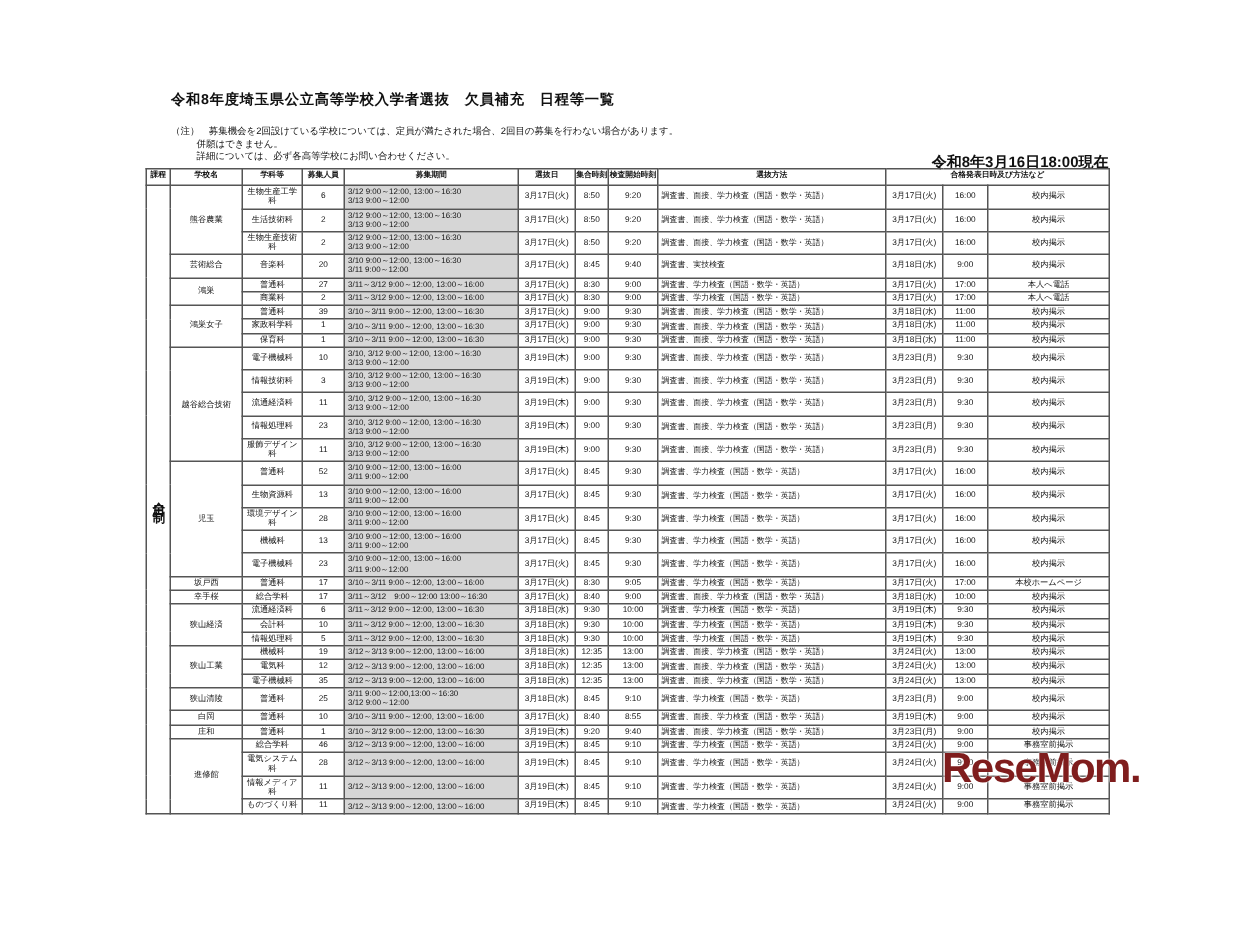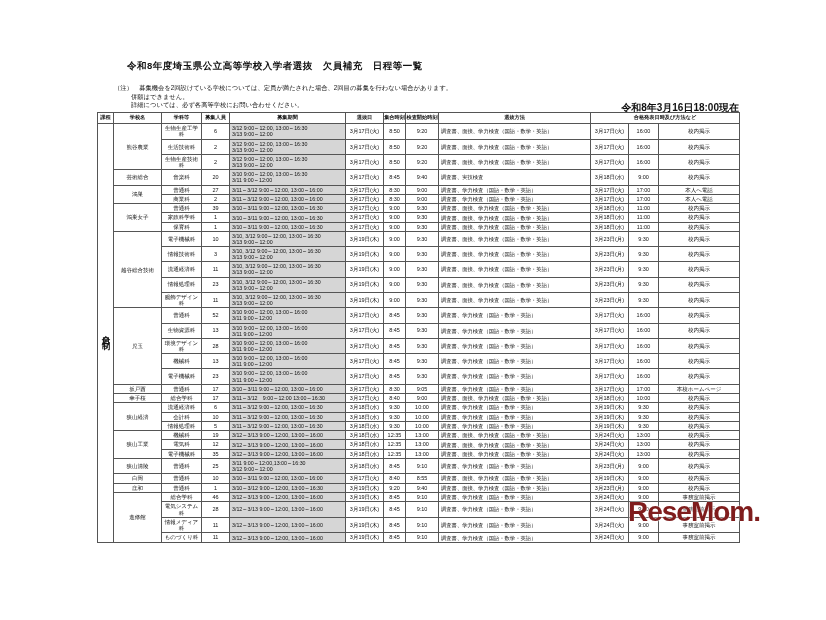--- a/index.html
+++ b/index.html
@@ -2,21 +2,21 @@
 <html><head>
 <meta charset="utf-8">
 <style>
   html,body{margin:0;padding:0;}
   body{
     width:826px;height:620px;position:relative;background:#ffffff;
     font-family:"Liberation Sans","DejaVu Sans",sans-serif;color:#111;
     overflow:hidden;
   }
   .page-title{
-    position:absolute;left:127px;top:60px;font-size:9.5px;font-weight:bold;
+    position:absolute;left:114px;top:60px;font-size:9.5px;font-weight:bold;
     letter-spacing:.5px;white-space:nowrap;
   }
   .notes{position:absolute;left:114px;top:84px;font-size:6.3px;line-height:1.35;}
   .notes .cont{padding-left:17px;}
   .datestamp{
     position:absolute;top:101px;right:87px;font-size:10px;font-weight:bold;white-space:nowrap;
   }
   table.sched{
     position:absolute;left:97px;top:112px;width:642px;
     border-collapse:collapse;table-layout:fixed;

